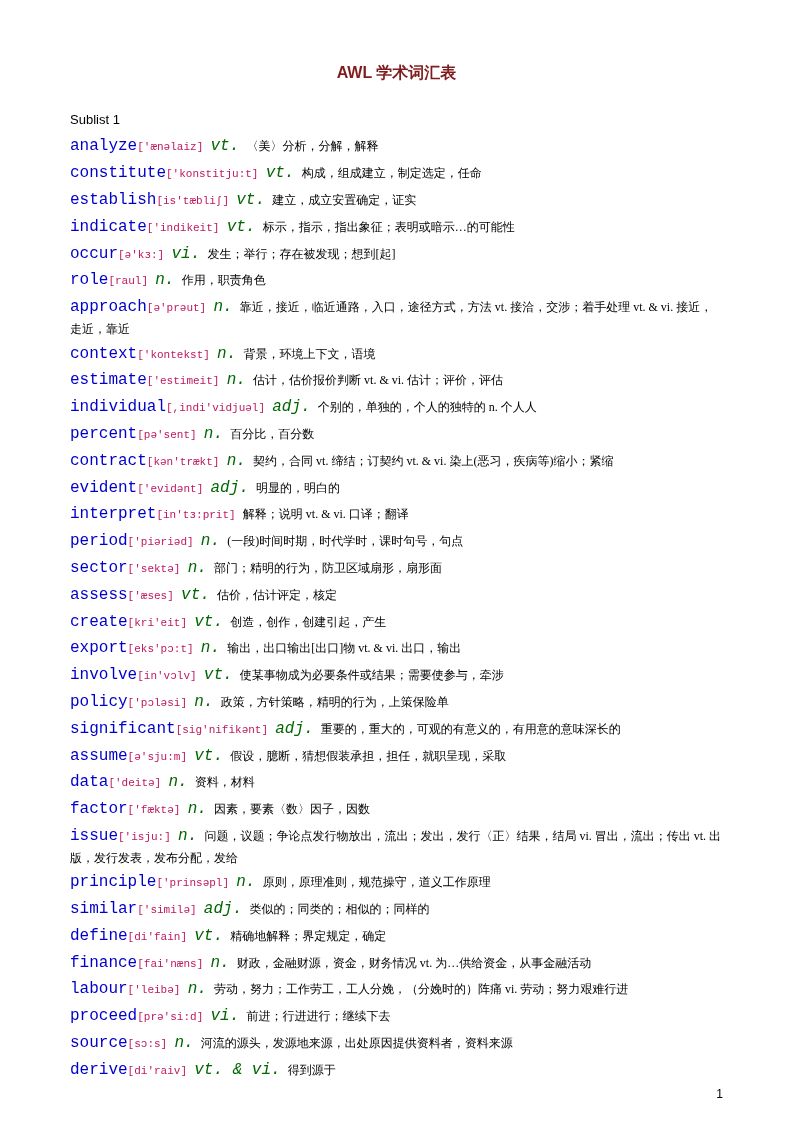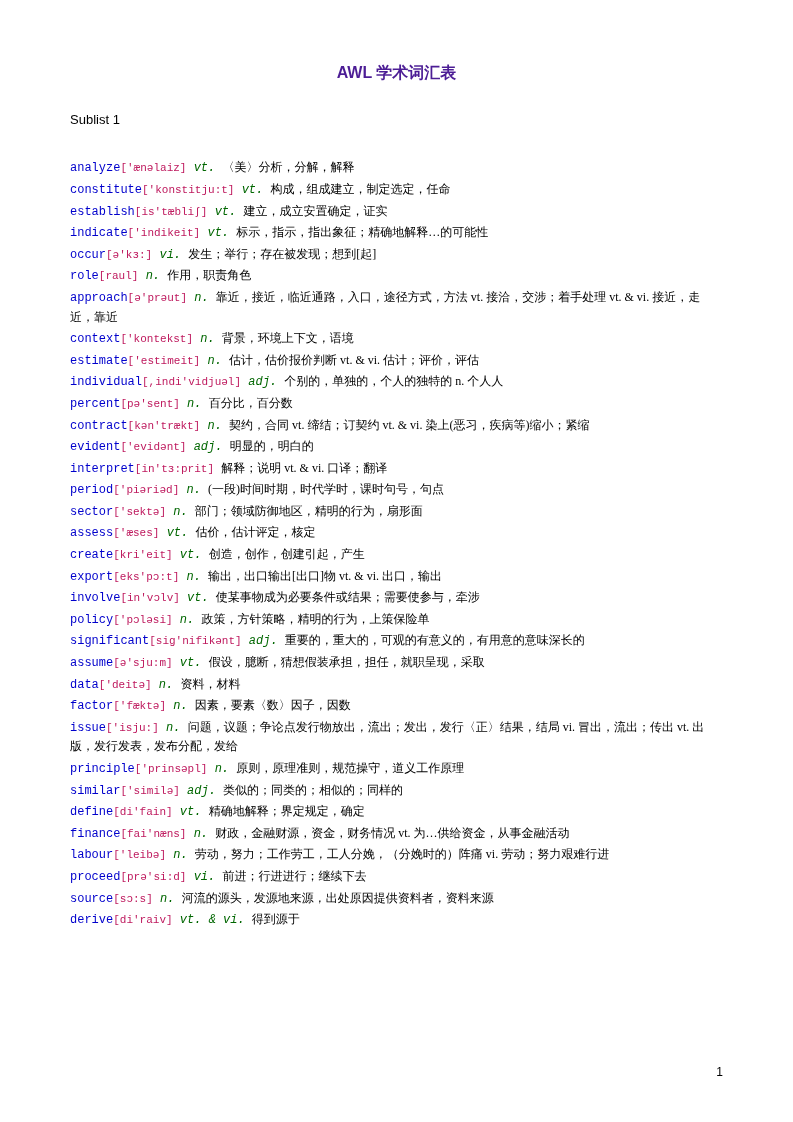--- a/index.html
+++ b/index.html
@@ -17,48 +17,48 @@
       width: 793px;
       min-height: 1122px;
       position: relative;
     }
     .page-title {
       text-align: center;
       font-size: 16px;
       font-weight: bold;
       font-family: Arial, sans-serif;
       margin-bottom: 24px;
-      color: #4c1d95;
+      color: #7f1d1d;
     }
     .sublist-label {
       font-family: Arial, sans-serif;
       font-size: 13px;
-      margin-bottom: 28px;
+      margin-bottom: 4px;
       color: #000000;
     }
     .entry {
       margin-bottom: 2px;
       line-height: 1.55;
       word-wrap: break-word;
     }
     .word {
       color: #0000cc;
       font-family: 'Courier New', Courier, monospace;
-      font-size: 12px;
+      font-size: 16px;
     }
     .phonetic {
       color: #be185d;
       font-family: 'Courier New', Courier, monospace;
       font-size: 11px;
     }
     .pos {
       color: #006600;
       font-style: italic;
       font-family: 'Courier New', Courier, monospace;
-      font-size: 12px;
+      font-size: 16px;
     }
     .definition {
       color: #000000;
       font-family: Liberation Serif, serif;
       font-size: 12px;
     }
     .page-number {
       position: absolute;
       bottom: 40px;
       right: 70px;
@@ -71,33 +71,33 @@
 <body>
 
 <div class="page-title">AWL 学术词汇表</div>
 
 <div class="sublist-label">Sublist 1</div>
 
 <div id="entries-container">
     <div class="entry"><span class="word">analyze</span><span class="phonetic">['ænəlaiz]</span> <span class="pos">vt.</span> <span class="definition">〈美〉分析，分解，解释</span></div>
     <div class="entry"><span class="word">constitute</span><span class="phonetic">['konstitju:t]</span> <span class="pos">vt.</span> <span class="definition">构成，组成建立，制定选定，任命</span></div>
     <div class="entry"><span class="word">establish</span><span class="phonetic">[is'tæbliʃ]</span> <span class="pos">vt.</span> <span class="definition">建立，成立安置确定，证实</span></div>
-    <div class="entry"><span class="word">indicate</span><span class="phonetic">['indikeit]</span> <span class="pos">vt.</span> <span class="definition">标示，指示，指出象征；精确地解释…的可能性</span></div>
+    <div class="entry"><span class="word">indicate</span><span class="phonetic">['indikeit]</span> <span class="pos">vt.</span> <span class="definition">标示，指示，指出象征；表明或暗示…的可能性</span></div>
     <div class="entry"><span class="word">occur</span><span class="phonetic">[ə'kɜ:]</span> <span class="pos">vi.</span> <span class="definition">发生；举行；存在被发现；想到[起]</span></div>
     <div class="entry"><span class="word">role</span><span class="phonetic">[raul]</span> <span class="pos">n.</span> <span class="definition">作用，职责角色</span></div>
     <div class="entry"><span class="word">approach</span><span class="phonetic">[ə'prəut]</span> <span class="pos">n.</span> <span class="definition">靠近，接近，临近通路，入口，途径方式，方法 vt. 接洽，交涉；着手处理 vt. &amp; vi. 接近，走近，靠近</span></div>
     <div class="entry"><span class="word">context</span><span class="phonetic">['kontekst]</span> <span class="pos">n.</span> <span class="definition">背景，环境上下文，语境</span></div>
     <div class="entry"><span class="word">estimate</span><span class="phonetic">['estimeit]</span> <span class="pos">n.</span> <span class="definition">估计，估价报价判断 vt. &amp; vi. 估计；评价，评估</span></div>
     <div class="entry"><span class="word">individual</span><span class="phonetic">[,indi'vidjuəl]</span> <span class="pos">adj.</span> <span class="definition">个别的，单独的，个人的独特的 n. 个人人</span></div>
     <div class="entry"><span class="word">percent</span><span class="phonetic">[pə'sent]</span> <span class="pos">n.</span> <span class="definition">百分比，百分数</span></div>
     <div class="entry"><span class="word">contract</span><span class="phonetic">[kən'trækt]</span> <span class="pos">n.</span> <span class="definition">契约，合同 vt. 缔结；订契约 vt. &amp; vi. 染上(恶习，疾病等)缩小；紧缩</span></div>
     <div class="entry"><span class="word">evident</span><span class="phonetic">['evidənt]</span> <span class="pos">adj.</span> <span class="definition">明显的，明白的</span></div>
     <div class="entry"><span class="word">interpret</span><span class="phonetic">[in'tɜ:prit]</span> <span class="definition">解释；说明 vt. &amp; vi. 口译；翻译</span></div>
     <div class="entry"><span class="word">period</span><span class="phonetic">['piəriəd]</span> <span class="pos">n.</span> <span class="definition">(一段)时间时期，时代学时，课时句号，句点</span></div>
-    <div class="entry"><span class="word">sector</span><span class="phonetic">['sektə]</span> <span class="pos">n.</span> <span class="definition">部门；领域防御地区，精明的行为，扇形面</span></div>
+    <div class="entry"><span class="word">sector</span><span class="phonetic">['sektə]</span> <span class="pos">n.</span> <span class="definition">部门；精明的行为，防卫区域扇形，扇形面</span></div>
     <div class="entry"><span class="word">assess</span><span class="phonetic">['æses]</span> <span class="pos">vt.</span> <span class="definition">估价，估计评定，核定</span></div>
     <div class="entry"><span class="word">create</span><span class="phonetic">[kri'eit]</span> <span class="pos">vt.</span> <span class="definition">创造，创作，创建引起，产生</span></div>
     <div class="entry"><span class="word">export</span><span class="phonetic">[eks'pɔ:t]</span> <span class="pos">n.</span> <span class="definition">输出，出口输出[出口]物 vt. &amp; vi. 出口，输出</span></div>
     <div class="entry"><span class="word">involve</span><span class="phonetic">[in'vɔlv]</span> <span class="pos">vt.</span> <span class="definition">使某事物成为必要条件或结果；需要使参与，牵涉</span></div>
     <div class="entry"><span class="word">policy</span><span class="phonetic">['pɔləsi]</span> <span class="pos">n.</span> <span class="definition">政策，方针策略，精明的行为，上策保险单</span></div>
     <div class="entry"><span class="word">significant</span><span class="phonetic">[sig'nifikənt]</span> <span class="pos">adj.</span> <span class="definition">重要的，重大的，可观的有意义的，有用意的意味深长的</span></div>
     <div class="entry"><span class="word">assume</span><span class="phonetic">[ə'sju:m]</span> <span class="pos">vt.</span> <span class="definition">假设，臆断，猜想假装承担，担任，就职呈现，采取</span></div>
     <div class="entry"><span class="word">data</span><span class="phonetic">['deitə]</span> <span class="pos">n.</span> <span class="definition">资料，材料</span></div>
     <div class="entry"><span class="word">factor</span><span class="phonetic">['fæktə]</span> <span class="pos">n.</span> <span class="definition">因素，要素〈数〉因子，因数</span></div>
     <div class="entry"><span class="word">issue</span><span class="phonetic">['isju:]</span> <span class="pos">n.</span> <span class="definition">问题，议题；争论点发行物放出，流出；发出，发行〈正〉结果，结局 vi. 冒出，流出；传出 vt. 出版，发行发表，发布分配，发给</span></div>

